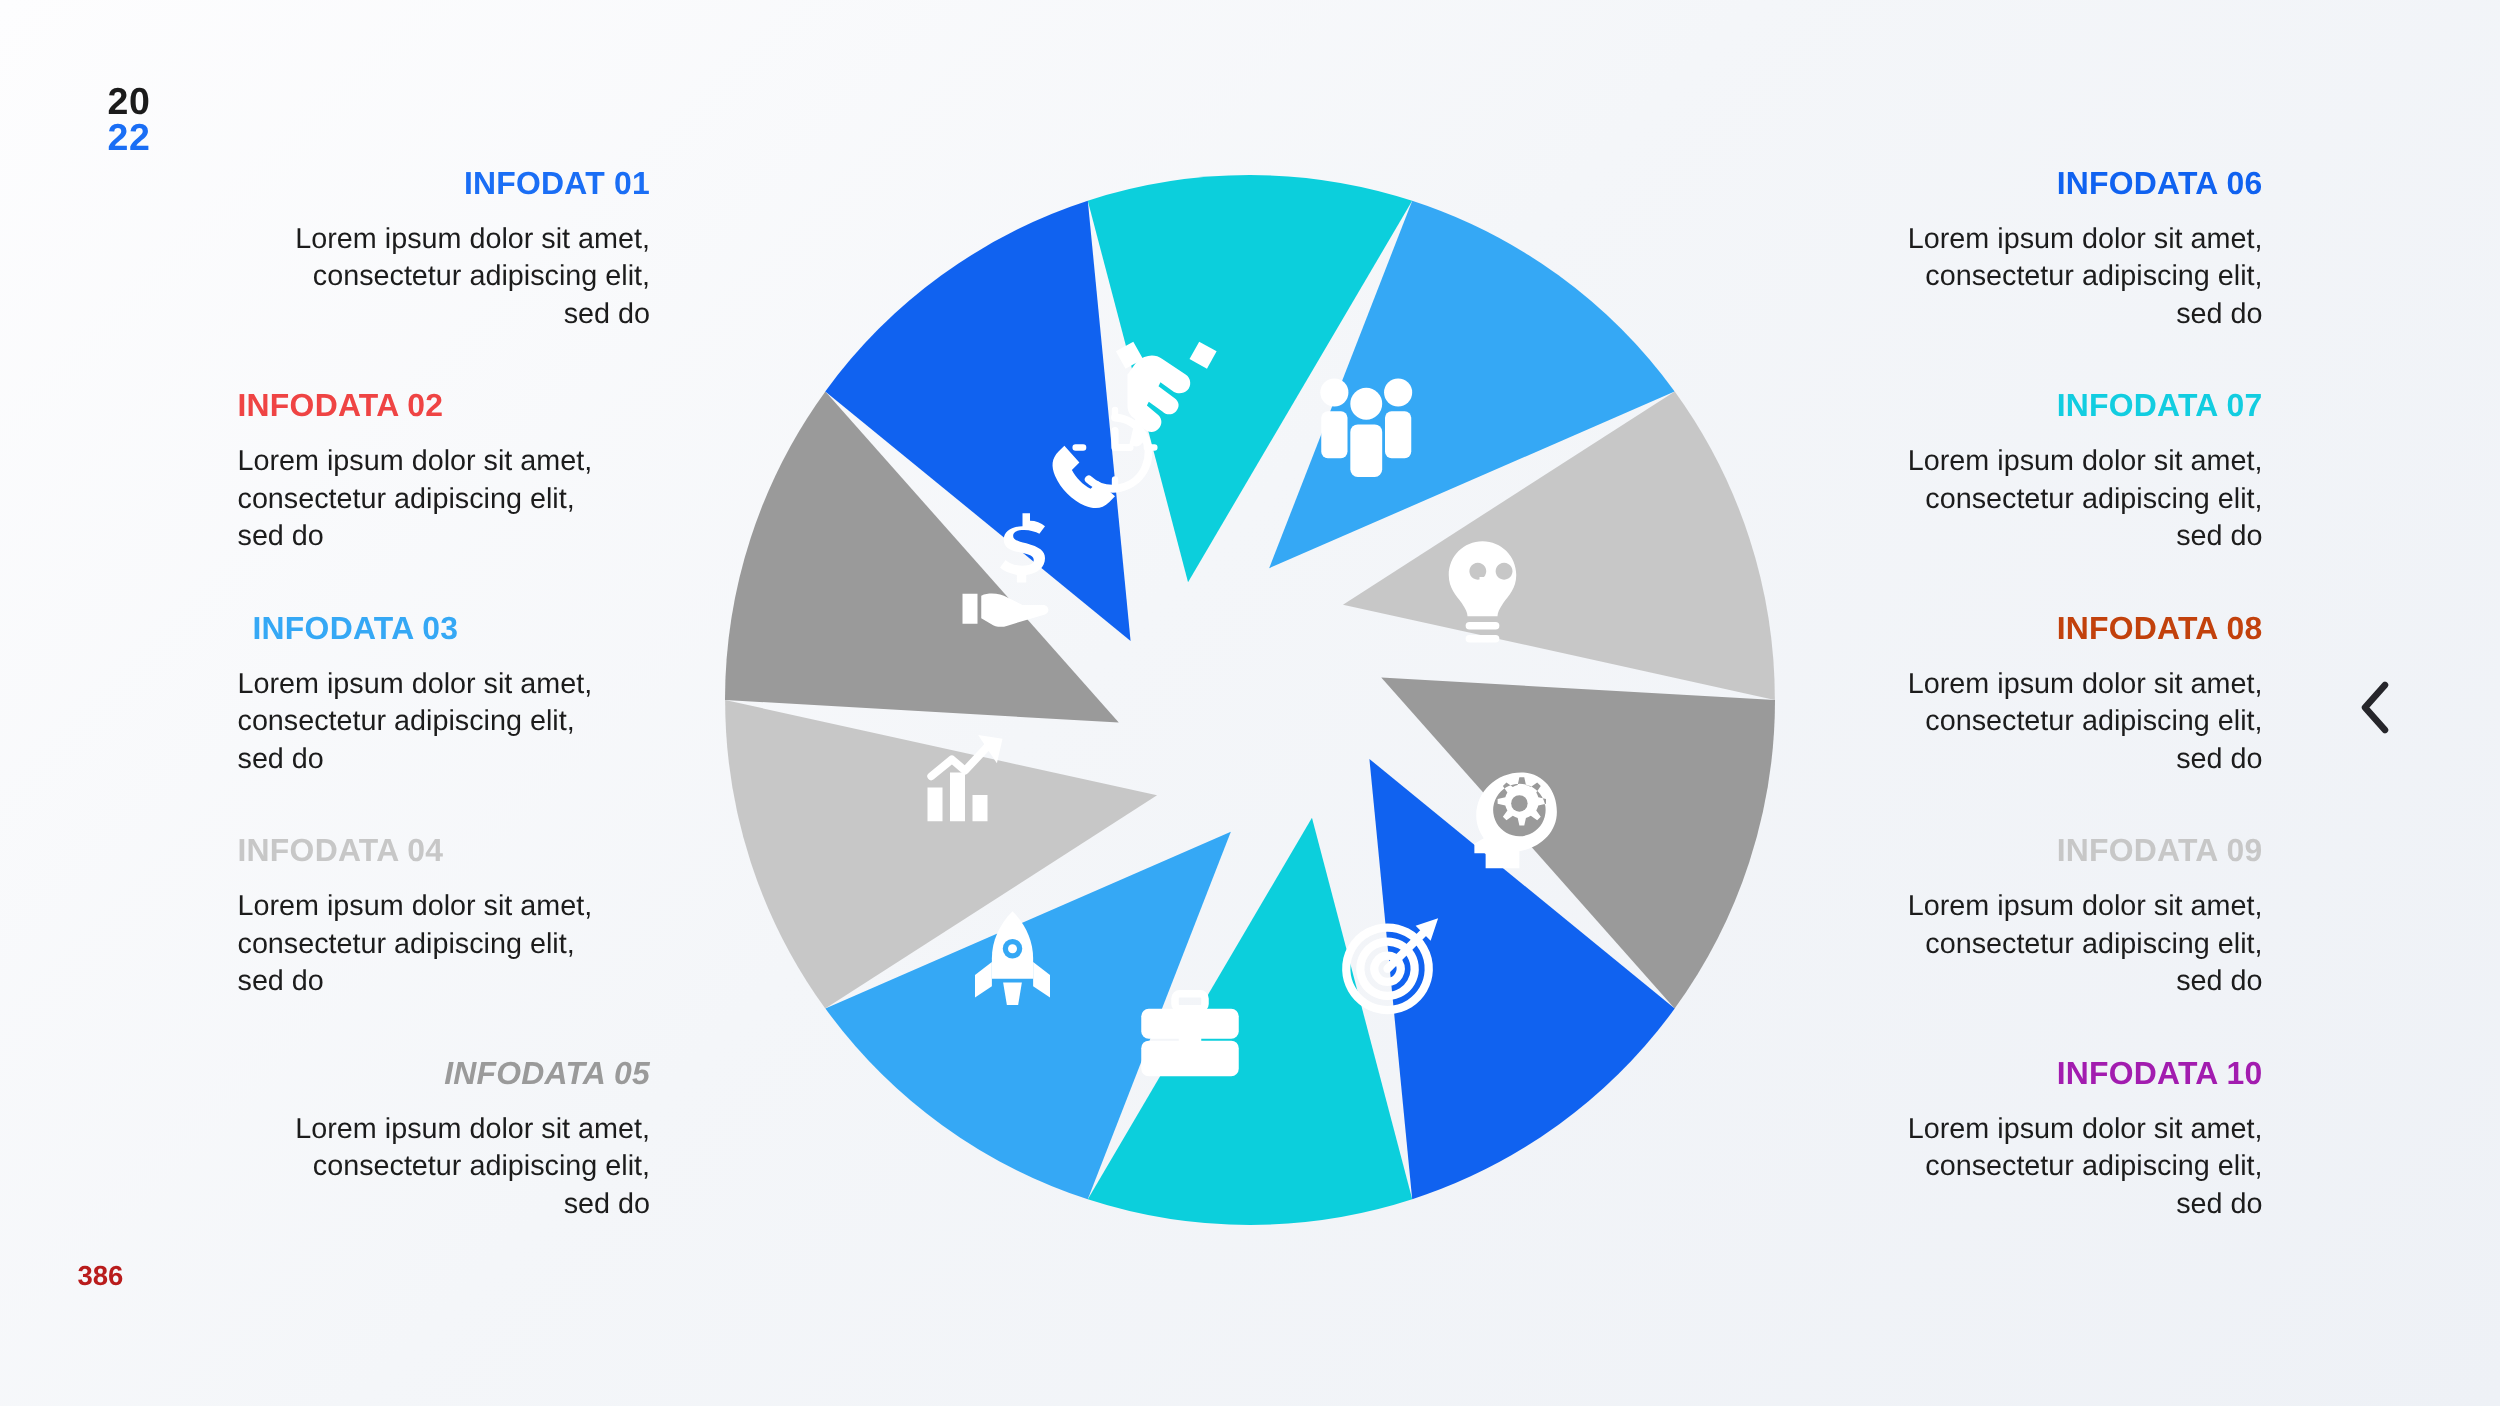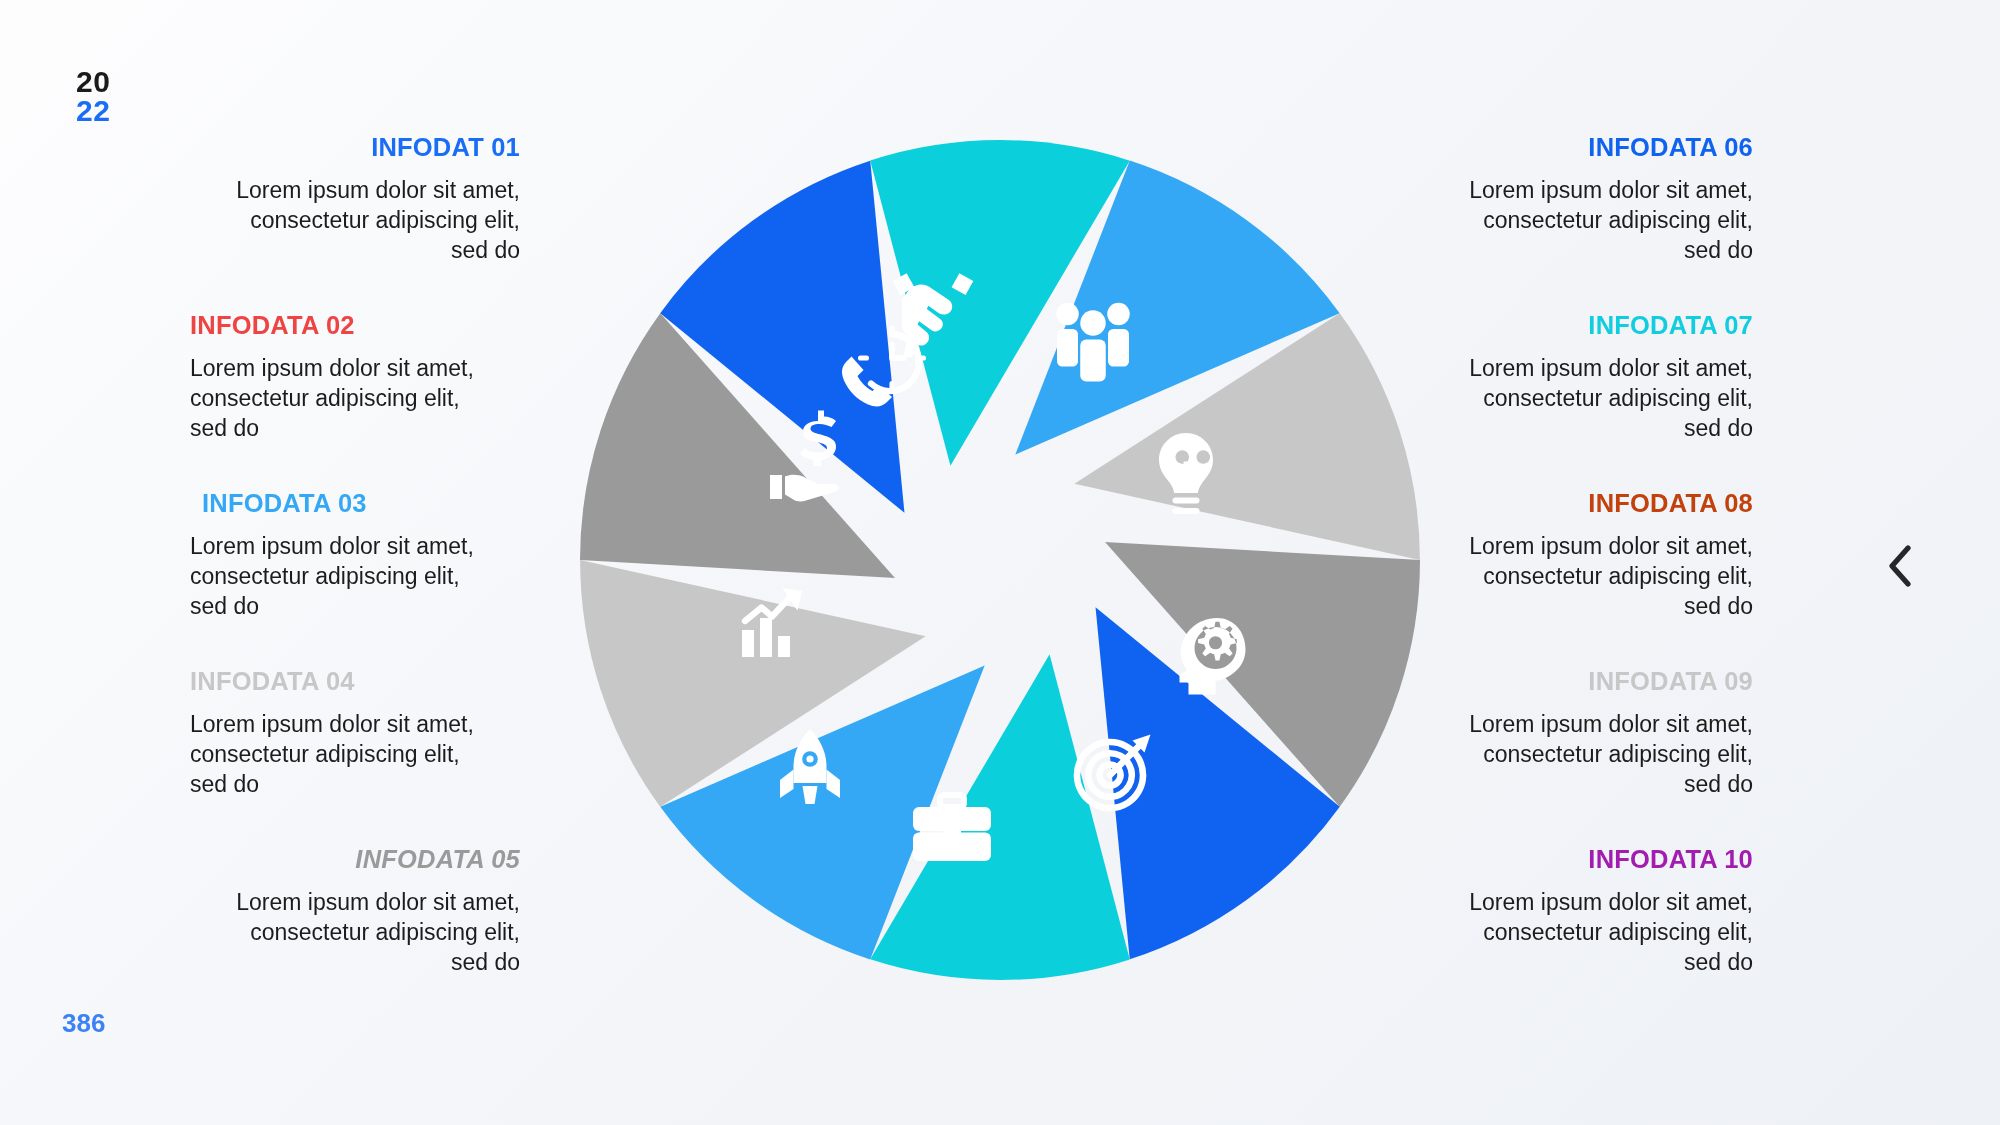--- a/index.html
+++ b/index.html
@@ -5,35 +5,35 @@
   html,body{margin:0;padding:0;}
   body{
     width:2000px;height:1125px;
     background:linear-gradient(135deg,#fdfdfe 0%,#f4f6f9 45%,#eef1f6 100%);
     font-family:"Liberation Sans", sans-serif;
     overflow:hidden;position:relative;
   }
   .slide{position:absolute;inset:0;}
 
   
-  .year{position:absolute;left:76px;top:68px;line-height:0.95;}
+  .year{position:absolute;left:86px;top:68px;line-height:0.95;}
   .year .y1{font-size:30px;font-weight:bold;color:#1b1b1b;letter-spacing:0.5px;}
   .year .y2{font-size:30px;font-weight:bold;color:#1a6ef5;letter-spacing:0.5px;}
 
   
-  .pageno{position:absolute;left:62px;top:1008px;font-size:26px;font-weight:bold;color:#3b82f6;}
+  .pageno{position:absolute;left:62px;top:1008px;font-size:22px;font-weight:bold;color:#b91c1c;}
 
   
   .nav-prev{position:absolute;right:80px;top:540px;width:40px;height:52px;display:flex;align-items:center;justify-content:center;cursor:pointer;}
   .nav-prev svg{display:block;}
 
   
   .col{position:absolute;top:134px;width:330px;}
   .col-left{left:190px;text-align:right;}
-  .col-right{left:1423px;text-align:right;}
+  .col-right{left:1480px;text-align:right;}
 
   .item{margin-bottom:0;}
   .item .ttl{
     font-size:25.5px;font-weight:bold;letter-spacing:0.2px;
     margin:0 0 14px 0;line-height:1.05;
   }
   .item .desc{
     font-size:23px;color:#1c1c1c;line-height:1.32;margin:0;font-weight:400;
   }
   .col-left .item{height:178px;}

